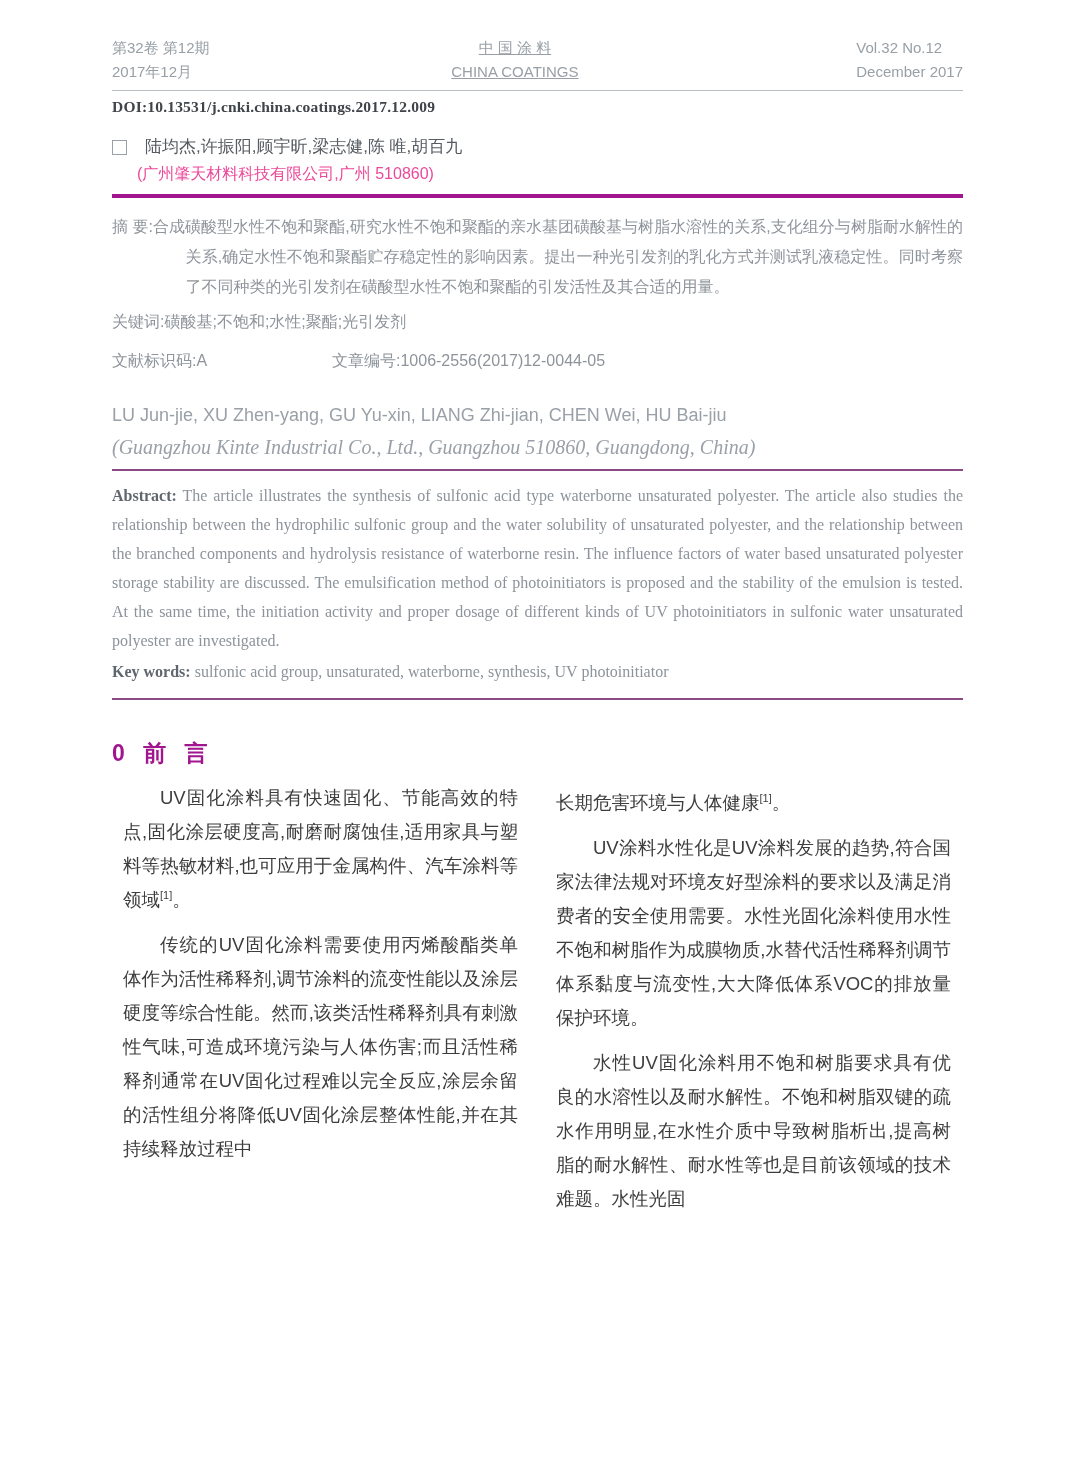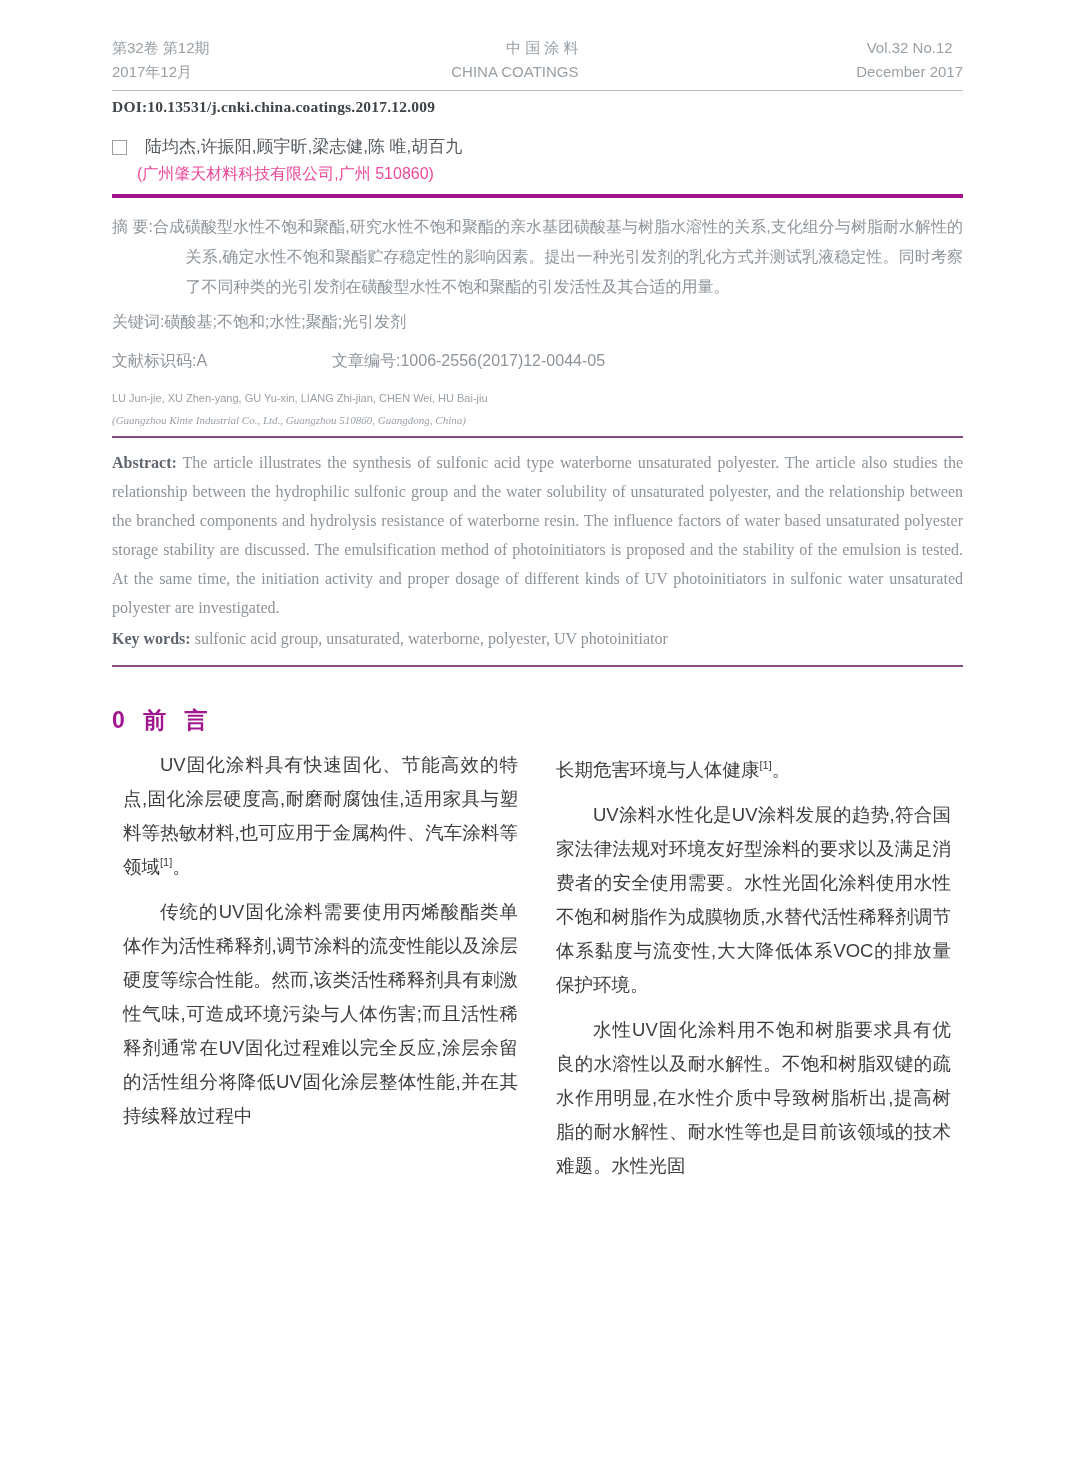--- a/index.html
+++ b/index.html
@@ -13,22 +13,22 @@
     padding:36px 112px 0 112px;
     border-radius:12px;
   }
   
   .jheader{
     display:flex;justify-content:space-between;align-items:flex-start;
     color:#98a0a6;font-size:15px;line-height:24px;
     border-bottom:1px solid #b9bfc4;padding-bottom:6px;
   }
   .jheader .col{white-space:nowrap;}
-  .jheader .center{text-align:right;}
-  .jheader .right{text-align:center;margin-left:36px;}
+  .jheader .center{text-align:center;text-decoration:underline;}
+  .jheader .right{text-align:left;margin-left:36px;}
   .doi{
     font-family:"Liberation Serif",serif;
     color:#3f4449;font-size:15.5px;font-weight:600;
     margin-top:7px;letter-spacing:.2px;
   }
   
   .title-cn{
     margin-top:62px;
     color:#a1168f;
     font-weight:900;
@@ -55,23 +55,23 @@
   .class-row{
     display:flex;color:#8e949b;font-size:16px;margin-top:14px;
   }
   .class-row .c1{width:315px;}
   .class-row .c2{width:220px;}
   
   .title-en{
     margin-top:64px;color:#a1168f;font-weight:800;
     font-size:33px;line-height:52px;letter-spacing:.2px;
   }
-  .authors-en{margin-top:20px;color:#9aa0a7;font-size:11px;}
+  .authors-en{margin-top:33px;color:#9aa0a7;font-size:18px;}
   .affil-en{
-    margin-top:10px;color:#9aa0a7;font-size:11px;
+    margin-top:10px;color:#9aa0a7;font-size:20px;
     font-family:"Liberation Serif",serif;font-style:italic;
   }
   .rule-thin{height:2px;background:#8a4a82;margin-top:10px;}
   
   .abstract-en{
     margin-top:10px;color:#8d939a;font-size:16px;line-height:29px;
     font-family:"Liberation Serif",serif;text-align:justify;
   }
   .abstract-en b,.keywords-en b{color:#5f666d;}
   .keywords-en{
@@ -136,21 +136,21 @@
 
   <div class="authors-en">LU Jun-jie, XU Zhen-yang, GU Yu-xin, LIANG Zhi-jian, CHEN Wei, HU Bai-jiu</div>
   <div class="affil-en">(Guangzhou Kinte Industrial Co., Ltd., Guangzhou 510860, Guangdong, China)</div>
 
   <div class="rule-thin"></div>
 
   <div class="abstract-en">
     <b>Abstract:</b><span> The article illustrates the synthesis of sulfonic acid type waterborne unsaturated polyester. The article also studies the relationship between the hydrophilic sulfonic group and the water solubility of unsaturated polyester, and the relationship between the branched components and hydrolysis resistance of waterborne resin. The influence factors of water based unsaturated polyester storage stability are discussed. The emulsification method of photoinitiators is proposed and the stability of the emulsion is tested. At the same time, the initiation activity and proper dosage of different kinds of UV photoinitiators in sulfonic water unsaturated polyester are investigated.</span>
   </div>
   <div class="keywords-en">
-    <b>Key words:</b><span> sulfonic acid group, unsaturated, waterborne, polyester, UV photoinitiator</span>
+    <b>Key words:</b><span> sulfonic acid group, unsaturated, waterborne, synthesis, UV photoinitiator</span>
   </div>
 
   <div class="rule-thin2"></div>
 
   <div class="columns">
     <div class="colL">
       <h2 class="sec-head">0 前 言</h2>
       <p class="body-p indent"><span>UV固化涂料具有快速固化、节能高效的特点,固化涂层硬度高,耐磨耐腐蚀佳,适用家具与塑料等热敏材料,也可应用于金属构件、汽车涂料等领域</span><sup>[1]</sup><span>。</span></p>
       <p class="body-p indent">传统的UV固化涂料需要使用丙烯酸酯类单体作为活性稀释剂,调节涂料的流变性能以及涂层硬度等综合性能。然而,该类活性稀释剂具有刺激性气味,可造成环境污染与人体伤害;而且活性稀释剂通常在UV固化过程难以完全反应,涂层余留的活性组分将降低UV固化涂层整体性能,并在其持续释放过程中</p>
 

